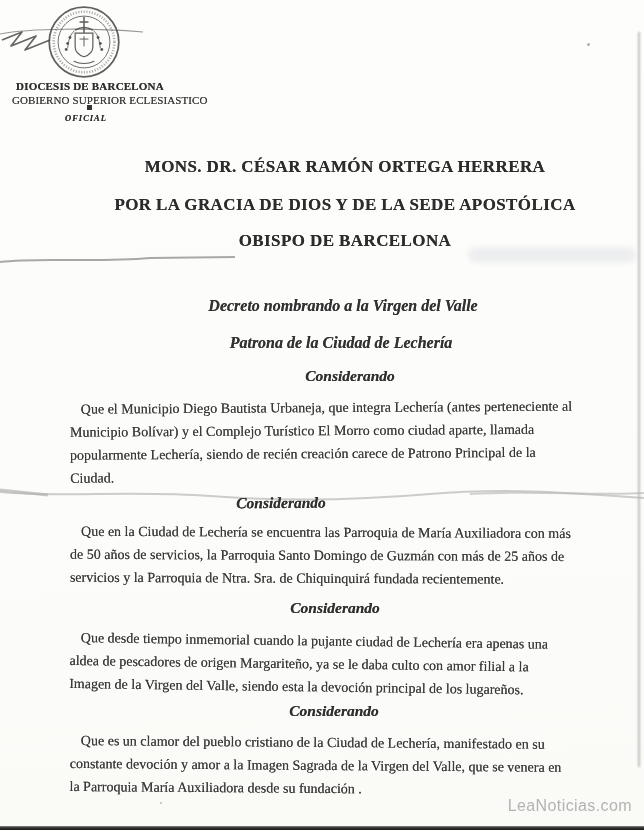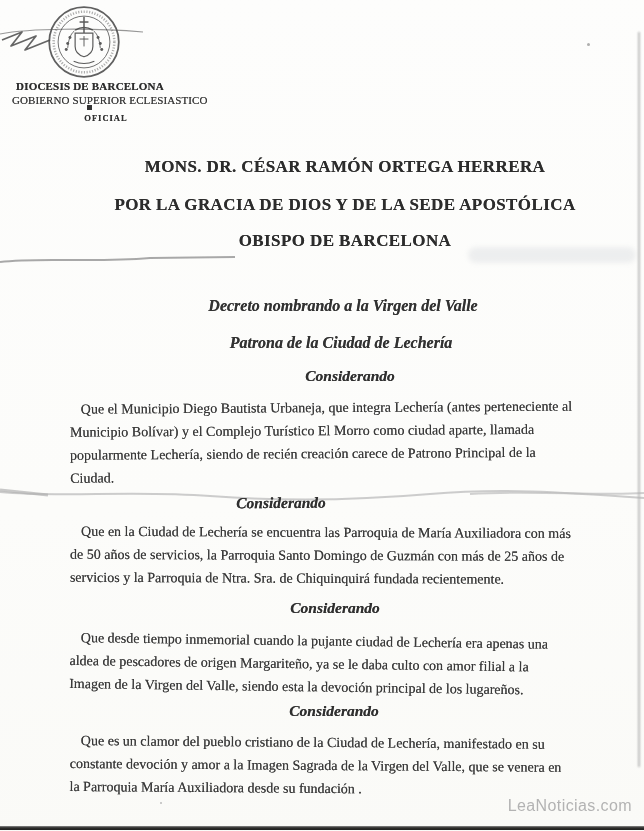--- a/index.html
+++ b/index.html
@@ -13,21 +13,21 @@
     color:#3a3a3a;
   }
   .scan-soft{ text-shadow:0 0 0.5px rgba(58,58,58,.85); }
 
   
   .letterhead{position:absolute;left:8px;top:2px;width:164px;text-align:center;}
   .seal{position:absolute;left:39px;top:3px;width:74px;height:74px;filter:blur(.3px) opacity(.88);}
   .org-name{position:absolute;left:4px;top:78px;width:156px;font-weight:bold;font-size:11px;letter-spacing:.2px;color:#2e2e2e;white-space:nowrap;}
   .org-sub{position:absolute;left:4px;top:92px;width:156px;font-size:11px;letter-spacing:.1px;color:#3c3c3c;white-space:nowrap;}
   .org-square{position:absolute;left:79px;top:103px;width:5px;height:5px;background:#333;}
-  .org-label{position:absolute;left:20px;top:111px;width:156px;font-weight:bold;font-size:8.5px;letter-spacing:1px;color:#303030;}
+  .org-label{position:absolute;left:0;top:111px;width:156px;font-weight:bold;font-size:8.5px;letter-spacing:1px;color:#303030;font-style:italic;}
 
   
   .title-line{position:absolute;left:0;width:644px;text-align:center;font-weight:bold;font-size:17px;letter-spacing:.4px;color:#2c2c2c;transform:translateX(23px);}
   .t1{top:157px;} .t2{top:195px;} .t3{top:231px;}
 
   
   .sub-line{position:absolute;left:0;width:644px;text-align:center;font-weight:bold;font-style:italic;font-size:16px;color:#323232;}
   .sub1{top:297px;transform:translateX(21px);}
   .sub2{top:334px;transform:translateX(19px);}
 

